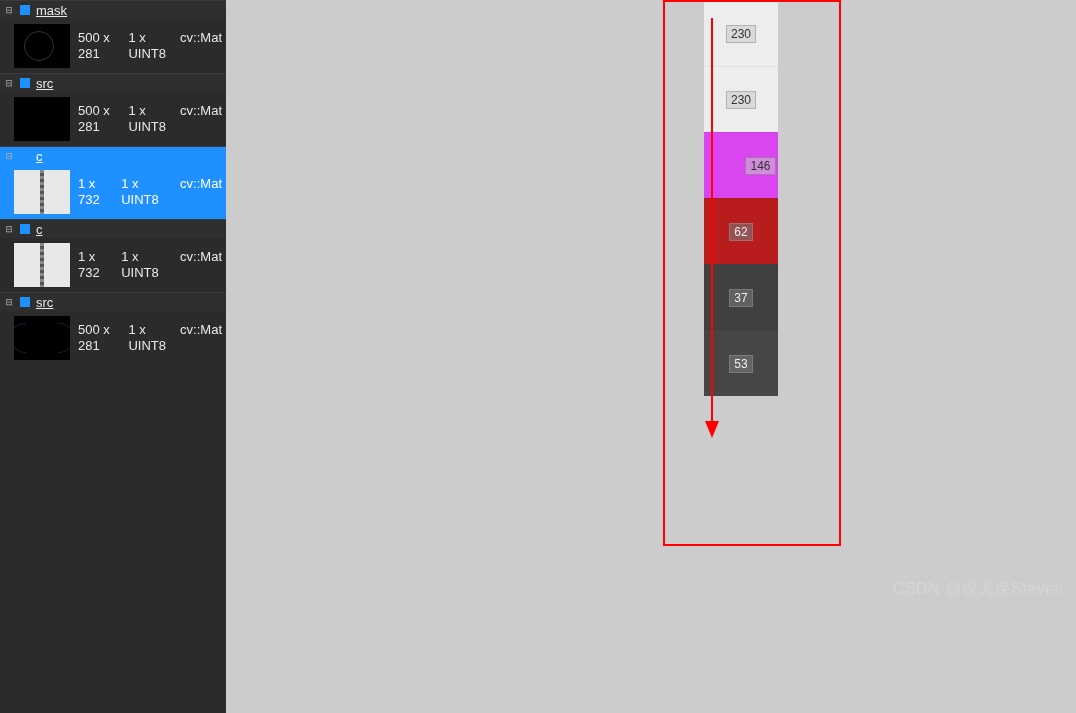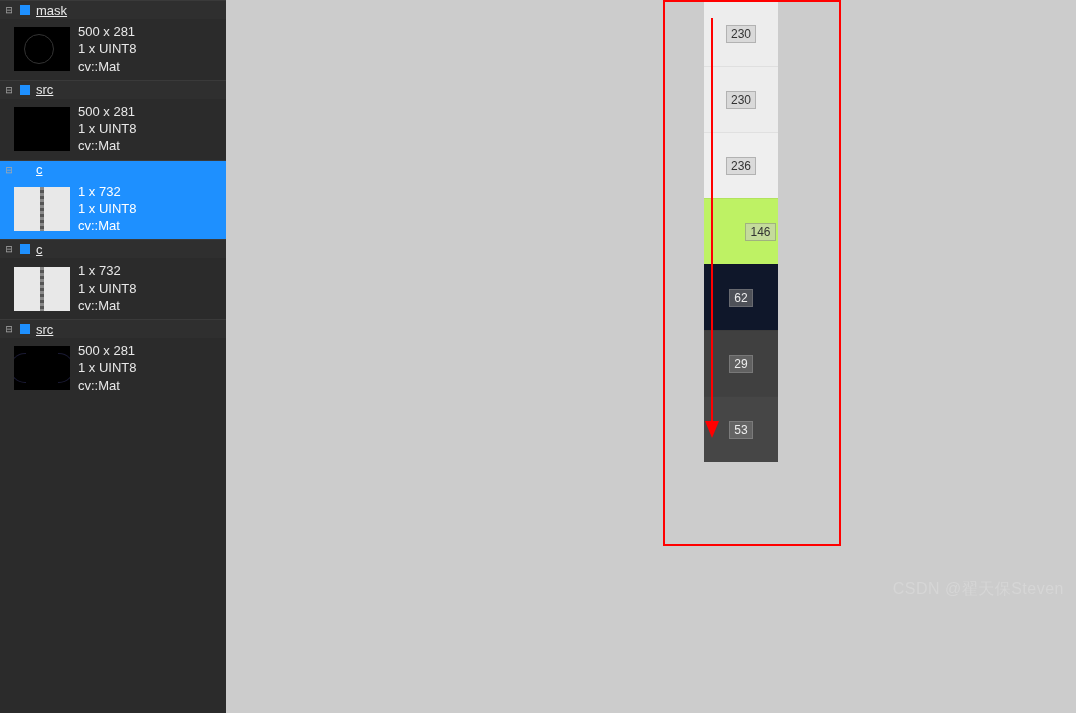--- a/index.html
+++ b/index.html
@@ -107,21 +107,21 @@
       width: 16px;
       height: 30px;
       border: 1px solid #1a1a33;
       border-left: none;
       border-radius: 0 15px 15px 0;
       right: -4px;
       top: 7px;
     }
     .meta {
       display: flex;
-      flex-direction: column;
+      flex-direction: row;
       gap: 1px;
       font-size: 13px;
       line-height: 1.25;
     }
     .main {
       margin-left: 232px;
       width: 844px;
       height: 608px;
       background: #cccccc;
       position: relative;
@@ -270,31 +270,28 @@
 </div>
 
 <div class="main">
   <div class="cells" id="cells">
       <div class="cell" style="background: rgb(237, 237, 237);">
         <span class="label">230</span>
       </div>
       <div class="cell" style="background: rgb(237, 237, 237);">
         <span class="label">230</span>
       </div>
-      <div class="cell" style="background: rgb(239, 239, 239);">
-        <span class="label">236</span>
-      </div>
-      <div class="cell" style="background: #bef264; padding-left: 39px;">
+      <div class="cell" style="background: #d946ef; padding-left: 39px;">
         <span class="label">146</span>
       </div>
-      <div class="cell dark" style="background: #0f172a;">
+      <div class="cell dark" style="background: #b91c1c;">
         <span class="label">62</span>
       </div>
       <div class="cell dark" style="background: rgb(64, 64, 64);">
-        <span class="label">29</span>
+        <span class="label">37</span>
       </div>
       <div class="cell dark" style="background: rgb(70, 70, 70);">
         <span class="label">53</span>
       </div>
     </div>
   <div class="red-box"></div>
   <svg class="arrow" width="20" height="425">
     <line x1="10" y1="0" x2="10" y2="405" stroke="#f00" stroke-width="2"></line>
     <polygon points="10,420 3,403 17,403" fill="#f00"></polygon>
   </svg>

